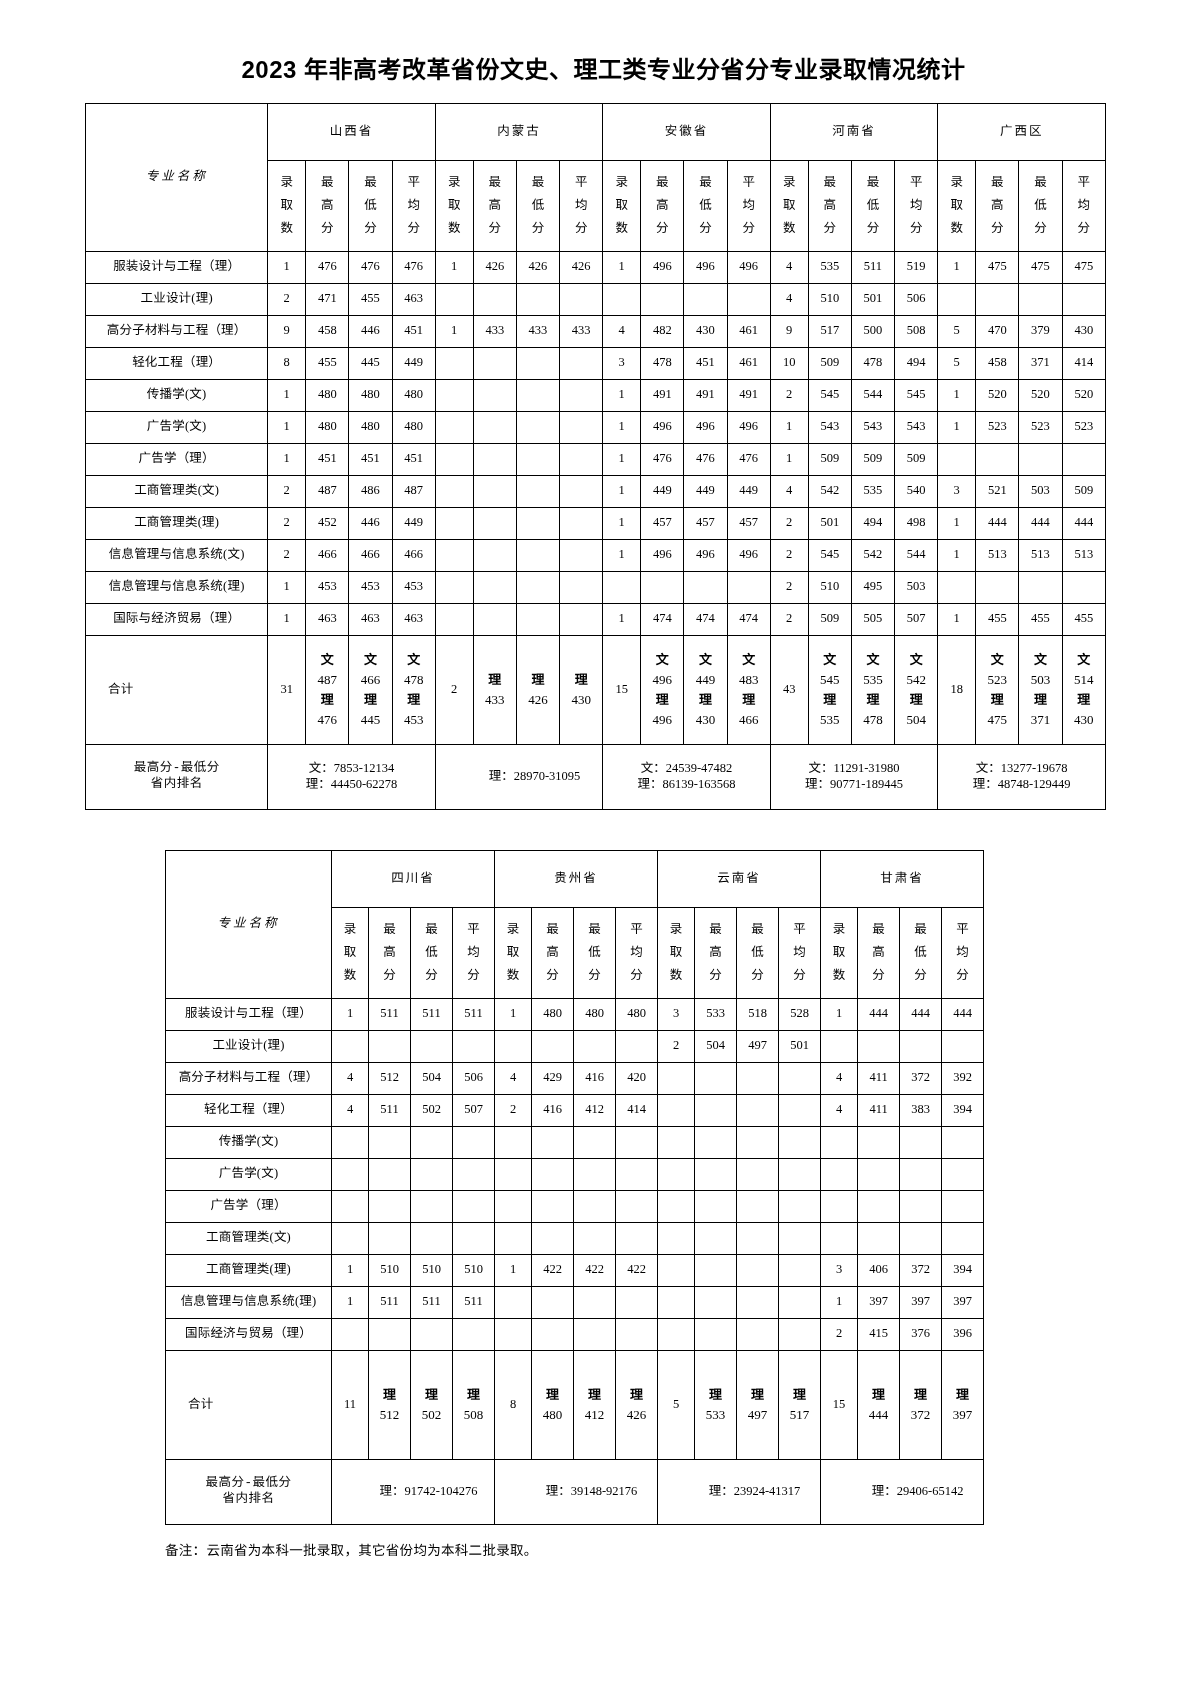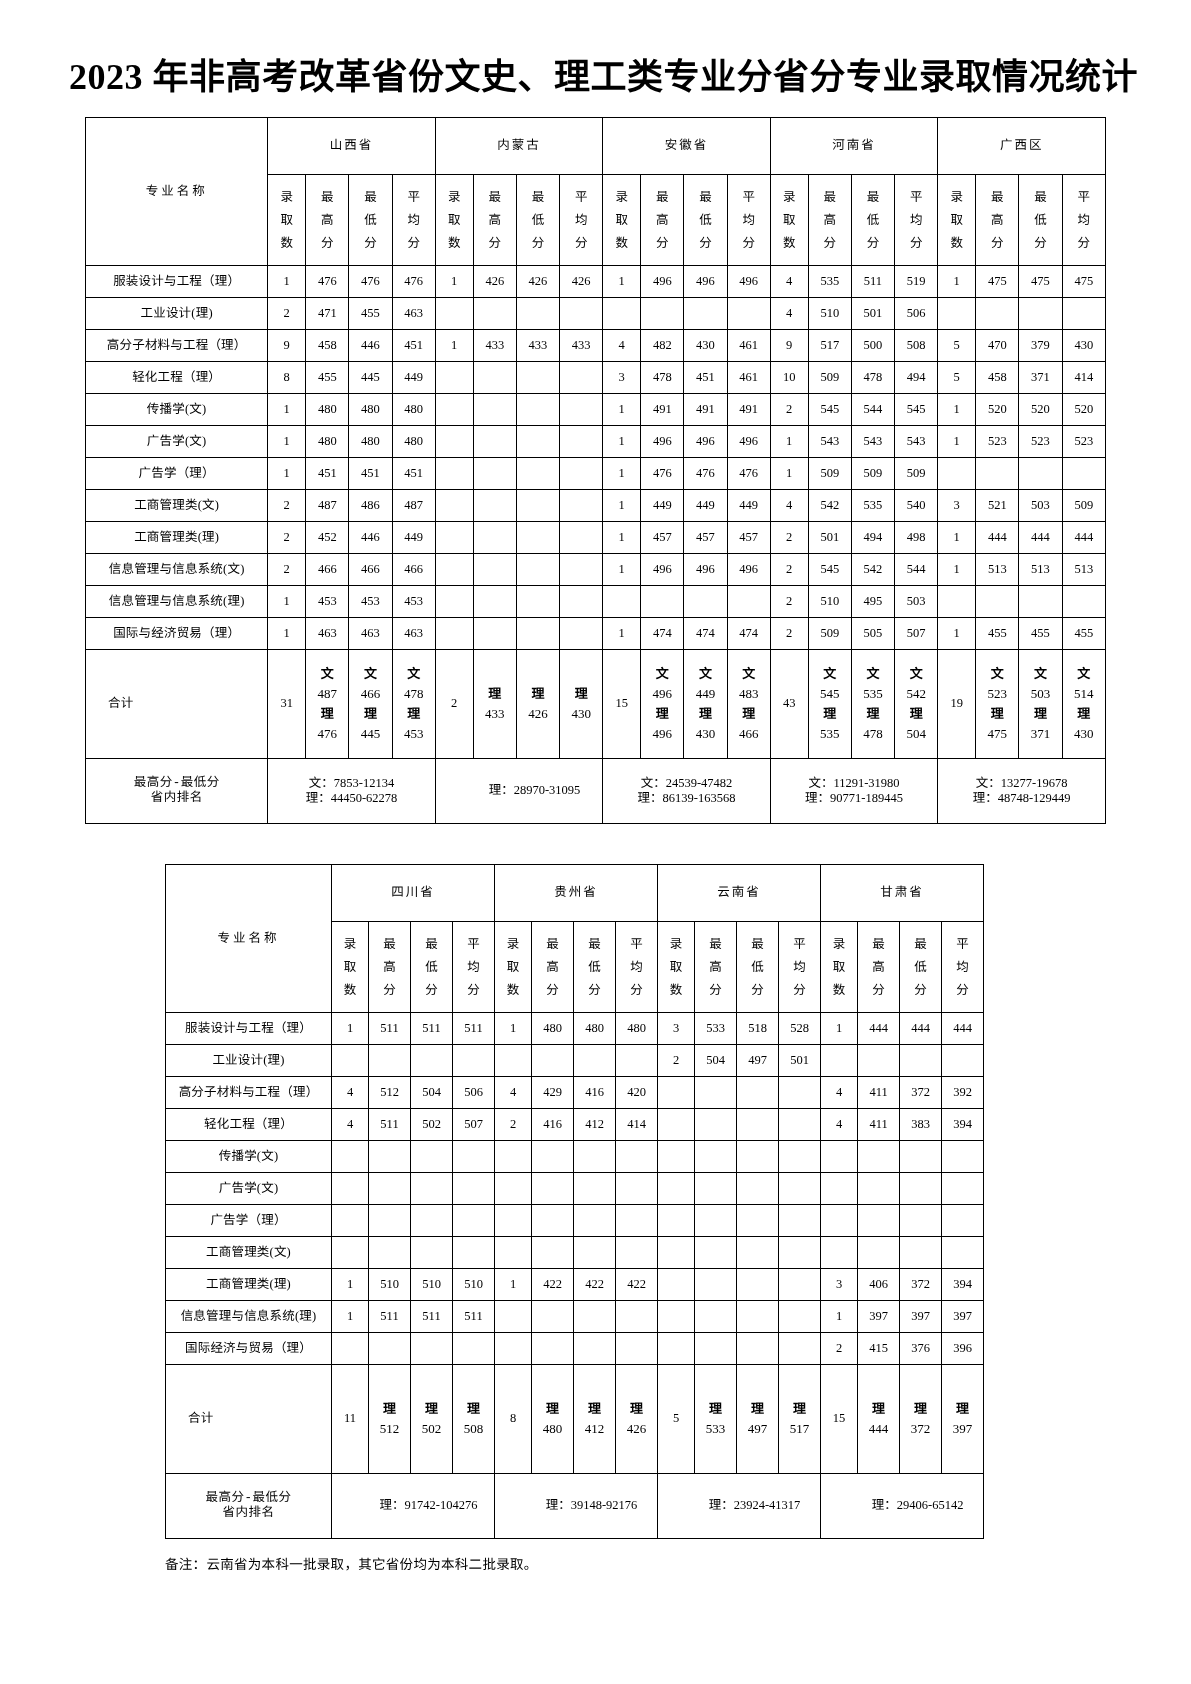--- a/index.html
+++ b/index.html
@@ -18,27 +18,27 @@
   }
   .page {
     width: 1191px;
     box-sizing: border-box;
     padding: 0;
   }
 
   
   .doc-title {
     text-align: center;
-    font-size: 36px;
+    font-size: 24px;
     font-weight: bold;
     letter-spacing: 0.5px;
     margin: 0;
     padding: 56px 24px 18px 40px;
     line-height: 1.2;
-    font-family: Liberation Serif, serif;
+    font-family: Liberation Sans, sans-serif;
   }
 
   
   table.rt {
     border-collapse: collapse;
     table-layout: fixed;
     font-family: "Liberation Serif", "DejaVu Serif", serif;
   }
   table.rt td, table.rt th {
     border: 1px solid #000000;
@@ -69,20 +69,21 @@
     font-size: 22px;
     font-weight: bold;
     height: 56px;
     letter-spacing: 2px;
     font-family: Liberation Serif, serif;
   }
   .major-head {
     font-size: 21px;
     font-weight: bold;
     letter-spacing: 3px;
+    font-style: italic;
   }
   .sub-head {
     height: 90px;
     font-size: 12.5px;
     font-weight: bold;
     padding: 6px 0;
   }
   .sub-head .vchar {
     display: block;
     line-height: 1.85;
@@ -649,21 +650,21 @@
               </div>
             </td>
             <td>
               <div class="stack">
                 <span class="lbl">文</span>
                 <span>542</span>
                 <span class="lbl">理</span>
                 <span>504</span>
               </div>
             </td>
-            <td class="num-cell">19</td>
+            <td class="num-cell">18</td>
             <td>
               <div class="stack">
                 <span class="lbl">文</span>
                 <span>523</span>
                 <span class="lbl">理</span>
                 <span>475</span>
               </div>
             </td>
             <td>
               <div class="stack">

